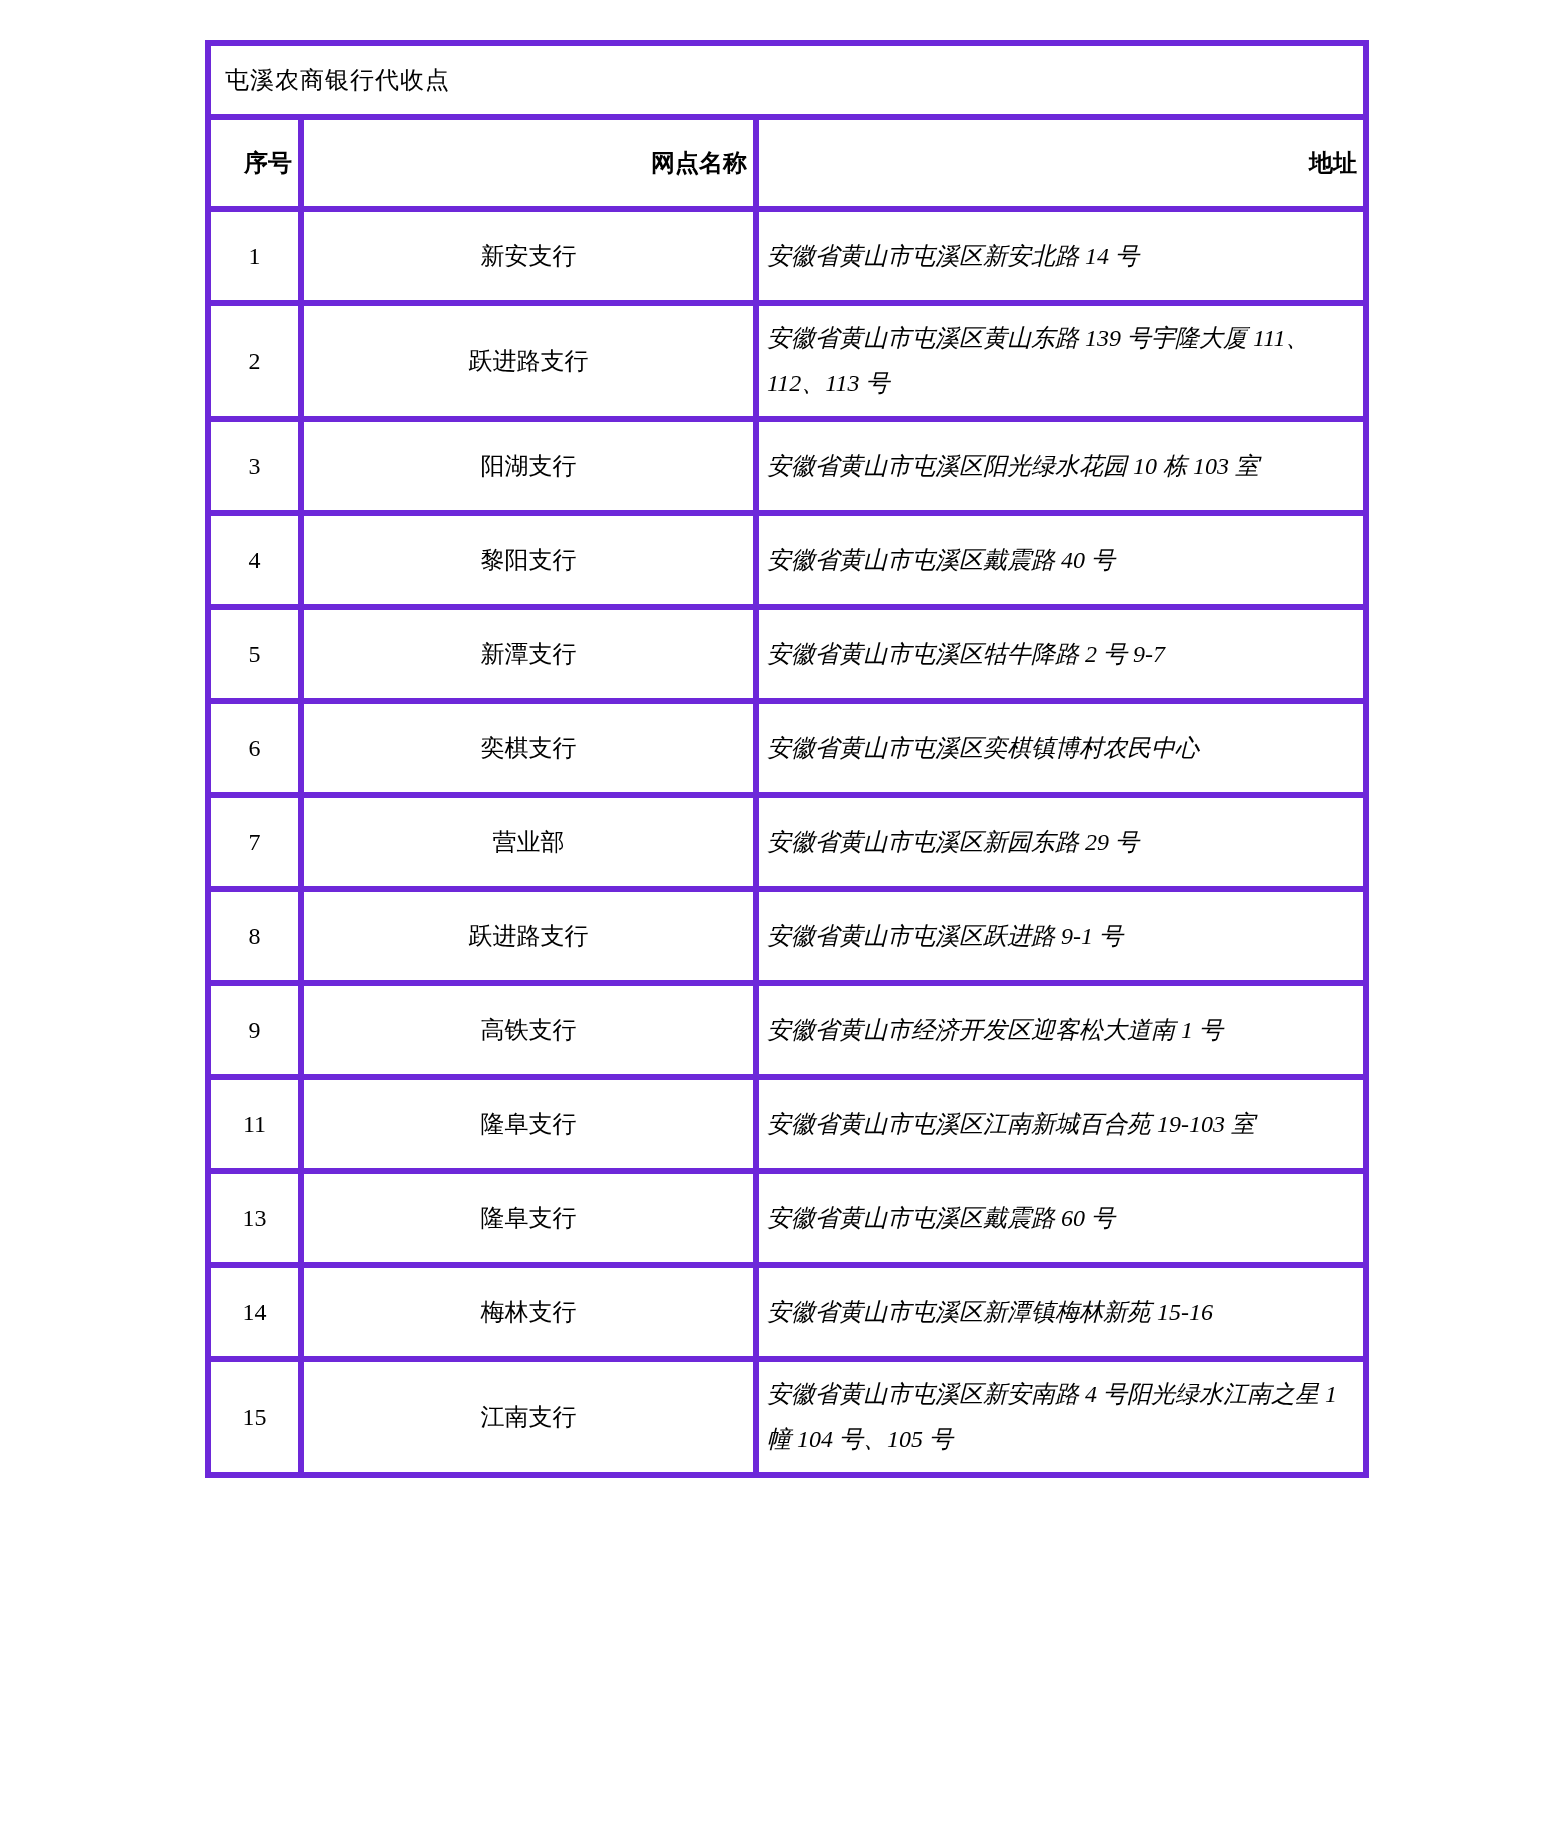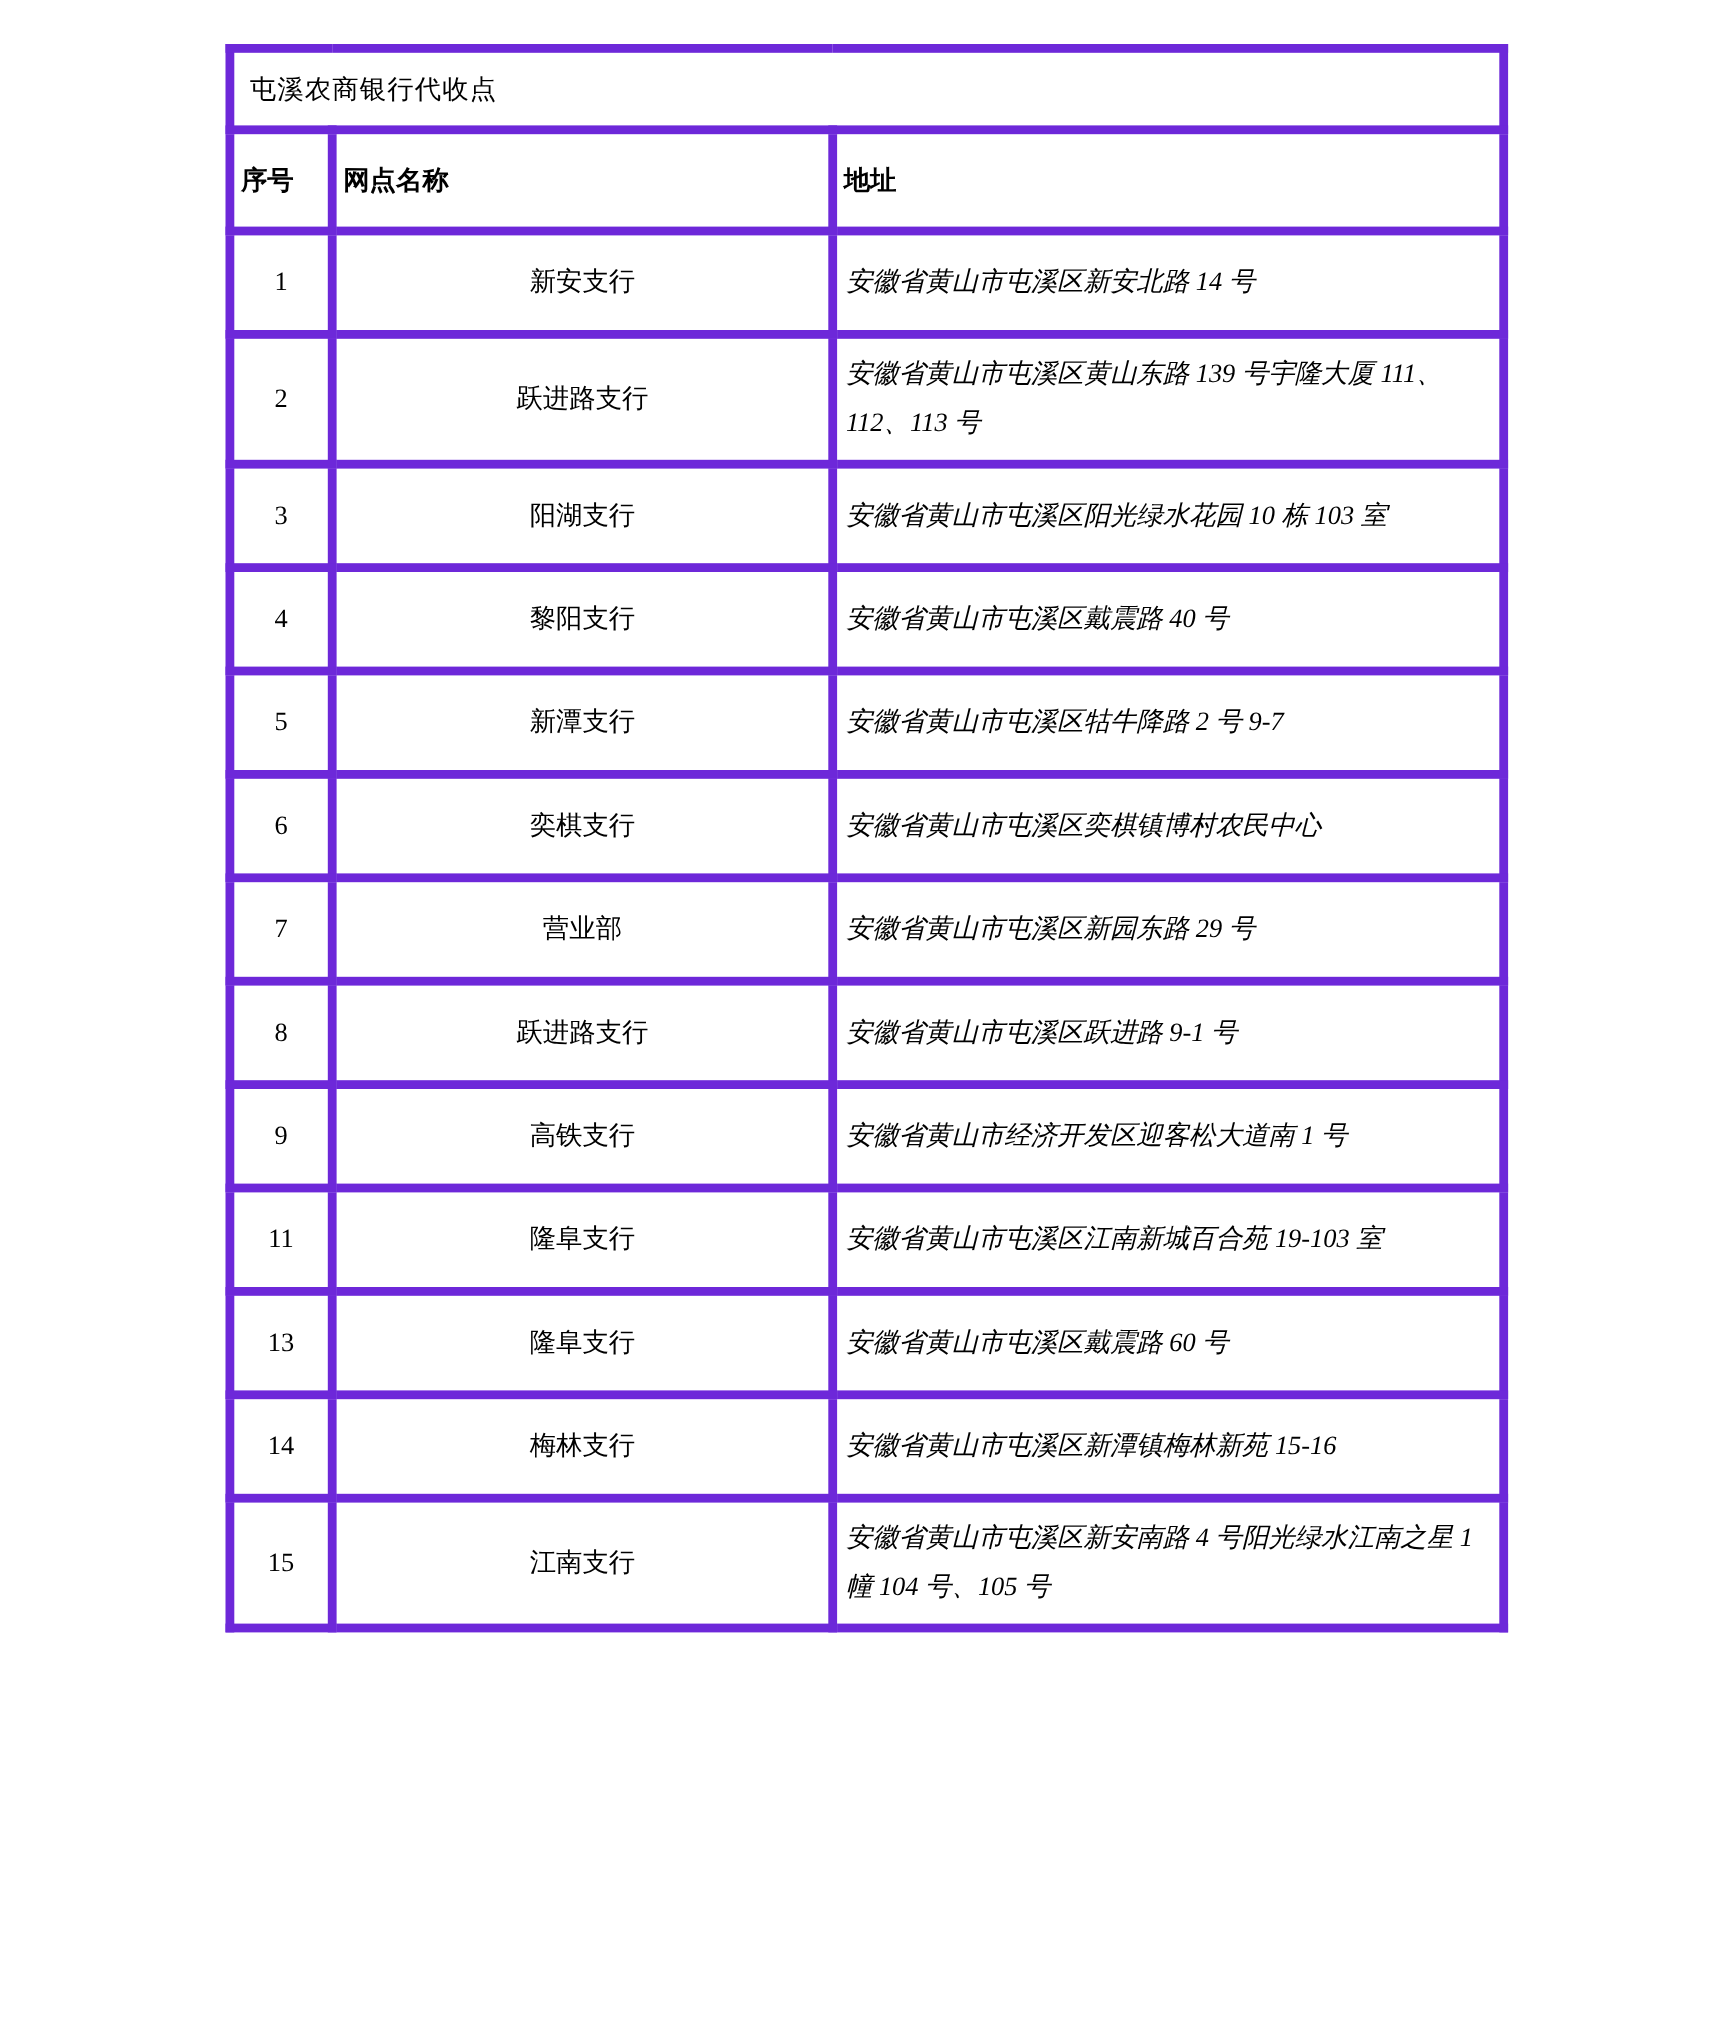--- a/index.html
+++ b/index.html
@@ -21,42 +21,42 @@
     left: 205px;
     top: 40px;
     width: 1158px;
   }
   table.doc-table {
     border-collapse: collapse;
     table-layout: fixed;
     width: 100%;
   }
   table.doc-table td, table.doc-table th {
-    border: 8px solid #6d28d9;
+    border: 6px solid #6d28d9;
     vertical-align: middle;
     font-size: 24px;
     font-weight: normal;
     box-sizing: border-box;
   }
   col.col-no   { width: 93px; }
   col.col-name { width: 455px; }
   col.col-addr { width: 610px; }
 
   td.title-cell {
     height: 74px;
     font-size: 30px;
     font-weight: bold;
     text-align: left;
     padding: 4px 14px;
     letter-spacing: 1px;
   }
   tr.header-row td {
     height: 92px;
     font-weight: bold;
-    text-align: left;
+    text-align: right;
     padding: 4px 6px;
   }
   tr.data-row td {
     height: 94px;
     padding: 10px 8px;
     line-height: 45px;
   }
   td.cell-no, td.cell-name {
     text-align: center;
   }

